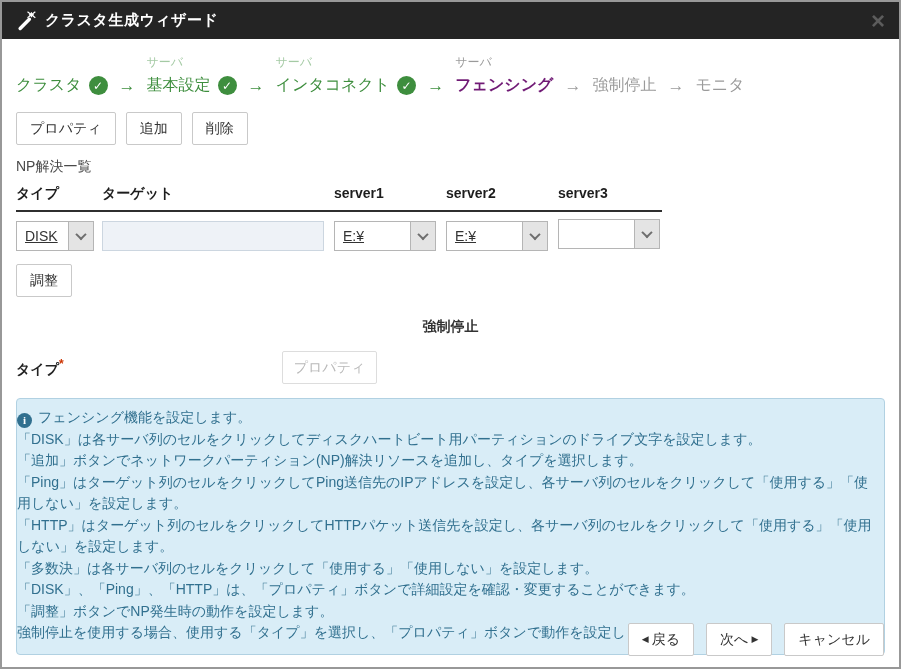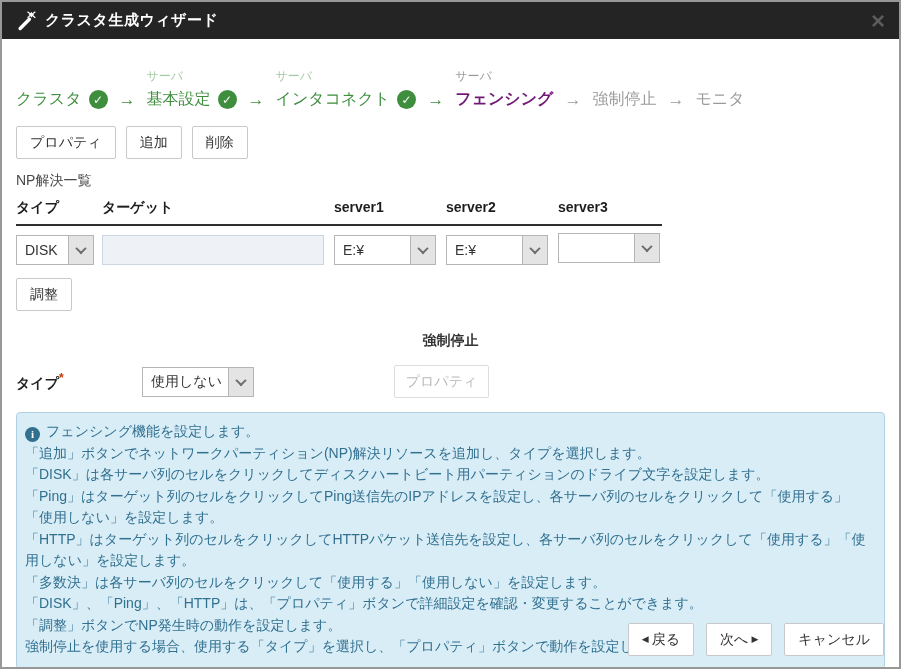--- a/index.html
+++ b/index.html
@@ -11,21 +11,21 @@
   .titlebar { height:37px; background:#242424; display:flex; align-items:center; padding:0 14px; }
   .wand-icon { width:20px; height:20px; display:inline-block; }
   .win-title { color:#fff; font-size:15px; font-weight:bold; margin-left:9px; letter-spacing:.5px; }
   .close-x { margin-left:auto; color:#5c5c5c; font-size:24px; font-weight:bold; line-height:1; cursor:pointer; }
 
   .content { padding:0 14px; }
 
   
   .steps { margin-top:13px; display:flex; align-items:flex-end; }
   .step { display:flex; flex-direction:column; }
-  .step .sub { font-size:12px; height:20px; line-height:20px;margin-top:14px; }
+  .step .sub { font-size:12px; height:20px; line-height:20px; }
   .step .main { font-size:16px; display:flex; align-items:center; height:27px; white-space:nowrap; }
   .step.done .main { color:#3e8e3e; }
   .step.done .sub { color:#a4caa4; }
   .step.current .main { color:#701a75; font-weight:bold; }
   .step.current .sub { color:#9a9a9a; }
   .step.future .main { color:#9b9b9b; }
   .arrow { font-size:17px; font-weight:bold; margin:0 11px; height:27px; display:flex; align-items:center; }
   .arrow.g { color:#3e8e3e; }
   .arrow.n { color:#9b9b9b; }
   .check { width:19px; height:19px; border-radius:50%; background:#3e8e3e; color:#fff; font-size:12px; font-weight:bold; display:inline-flex; align-items:center; justify-content:center; margin-left:7px; flex:0 0 auto; }
@@ -37,42 +37,42 @@
 
   .np-title { margin-top:13px; font-size:14px; color:#4a4a4a; }
 
   
   .np-table { margin-top:9px; width:646px; }
   .np-head { display:flex; font-size:14px; font-weight:bold; color:#1d1d1d; padding-bottom:7px; border-bottom:2px solid #2f2f2f; }
   .c1 { width:86px; } .c2 { width:232px; } .c3 { width:112px; } .c4 { width:112px; } .c5 { width:104px; }
   .np-row { display:flex; margin-top:7px; align-items:center; }
 
   .select { display:inline-flex; align-items:stretch; border:1px solid #b5b5b5; height:30px; background:#fff; cursor:pointer; }
-  .select .val { flex:1; display:flex; align-items:center; padding:0 8px; font-size:14px; color:#333; overflow:hidden; white-space:nowrap; }
+  .select .val { flex:1; display:flex; align-items:center; padding:0 8px; font-size:14px; color:#333; overflow:hidden; white-space:nowrap;text-decoration:underline; }
   .select .btn-part { width:25px; background:#e4e4e4; border-left:1px solid #b5b5b5; display:flex; align-items:center; justify-content:center; }
   .chev { width:8px; height:8px; border-right:2px solid #6e6e6e; border-bottom:2px solid #6e6e6e; transform:rotate(45deg) translate(-1px,-1px); }
   .sel-type { width:78px; }
   .sel-srv  { width:102px; }
 
   .input-target { width:222px; height:30px; background:#eef2f7; border:1px solid #ccd6e0; font-size:14px; padding:0 8px; color:#333; }
 
   .tune-wrap { margin-top:12px; }
 
   
   .section { margin-top:21px; display:flex; align-items:center;flex-direction:column; }
   .section .t { font-size:14px; font-weight:bold; color:#333; white-space:nowrap; }
   .section .line { flex:1; border-top:1px solid #dcdcdc; margin-left:10px; }
   .fs-row { margin-top:14px; display:flex; align-items:center; }
   .fs-label { width:126px; font-size:14px; font-weight:bold; color:#222; }
   .req { color:#cc3300; font-size:12px; vertical-align:super; }
   .sel-fstype { width:112px; }
   .fs-prop { margin-left:140px; width:95px; }
 
   
-  .infobox { margin-top:14px; background:#d9edf7; border:1px solid #b1d1e2; border-radius:4px; padding:8px 12px 10px 8px; color:#31708f; font-size:14px; line-height:21.5px; }
+  .infobox { margin-top:14px; background:#d9edf7; border:1px solid #b1d1e2; border-radius:4px; padding:8px 12px 10px 0; color:#31708f; font-size:14px; line-height:21.5px; }
   .info-line { white-space:normal; }
   .info-icon { display:inline-flex; width:15px; height:15px; border-radius:50%; background:#31708f; color:#fff; font-size:11px; font-weight:bold; font-family:"Liberation Serif",serif; align-items:center; justify-content:center; margin-right:6px; vertical-align:-2px; }
 
   
   .footer { position:absolute; right:15px; bottom:11px; display:flex; gap:12px; }
   .tri { font-size:9px; line-height:1; }
   .tri.l { margin-right:3px; } .tri.r { margin-left:3px; }
 </style>
 </head>
 <body>
@@ -198,33 +198,27 @@
       <button class="btn">調整</button>
     </div>
 
     <div class="section">
       <span class="t">強制停止</span>
       <span class="line"></span>
     </div>
 
     <div class="fs-row">
       <span class="fs-label"><span>タイプ</span><span class="req">*</span></span>
-      <span class="select sel-fstype">
-        <span class="val">使用しない</span>
-        <span class="btn-part">
-            <span class="chev"></span>
-          </span>
-      </span>
       <button class="btn disabled fs-prop">プロパティ</button>
     </div>
 
     <div class="infobox">
       <div class="info-line"><span class="info-icon">i</span><span>フェンシング機能を設定します。</span></div>
+      <div class="info-line">「DISK」は各サーバ列のセルをクリックしてディスクハートビート用パーティションのドライブ文字を設定します。</div>
       <div class="info-line">「追加」ボタンでネットワークパーティション(NP)解決リソースを追加し、タイプを選択します。</div>
-      <div class="info-line">「DISK」は各サーバ列のセルをクリックしてディスクハートビート用パーティションのドライブ文字を設定します。</div>
       <div class="info-line">「Ping」はターゲット列のセルをクリックしてPing送信先のIPアドレスを設定し、各サーバ列のセルをクリックして「使用する」「使用しない」を設定します。</div>
       <div class="info-line">「HTTP」はターゲット列のセルをクリックしてHTTPパケット送信先を設定し、各サーバ列のセルをクリックして「使用する」「使用しない」を設定します。</div>
       <div class="info-line">「多数決」は各サーバ列のセルをクリックして「使用する」「使用しない」を設定します。</div>
       <div class="info-line">「DISK」、「Ping」、「HTTP」は、「プロパティ」ボタンで詳細設定を確認・変更することができます。</div>
       <div class="info-line">「調整」ボタンでNP発生時の動作を設定します。</div>
       <div class="info-line">強制停止を使用する場合、使用する「タイプ」を選択し、「プロパティ」ボタンで動作を設定します。</div>
     </div>
 
   </div>
 

